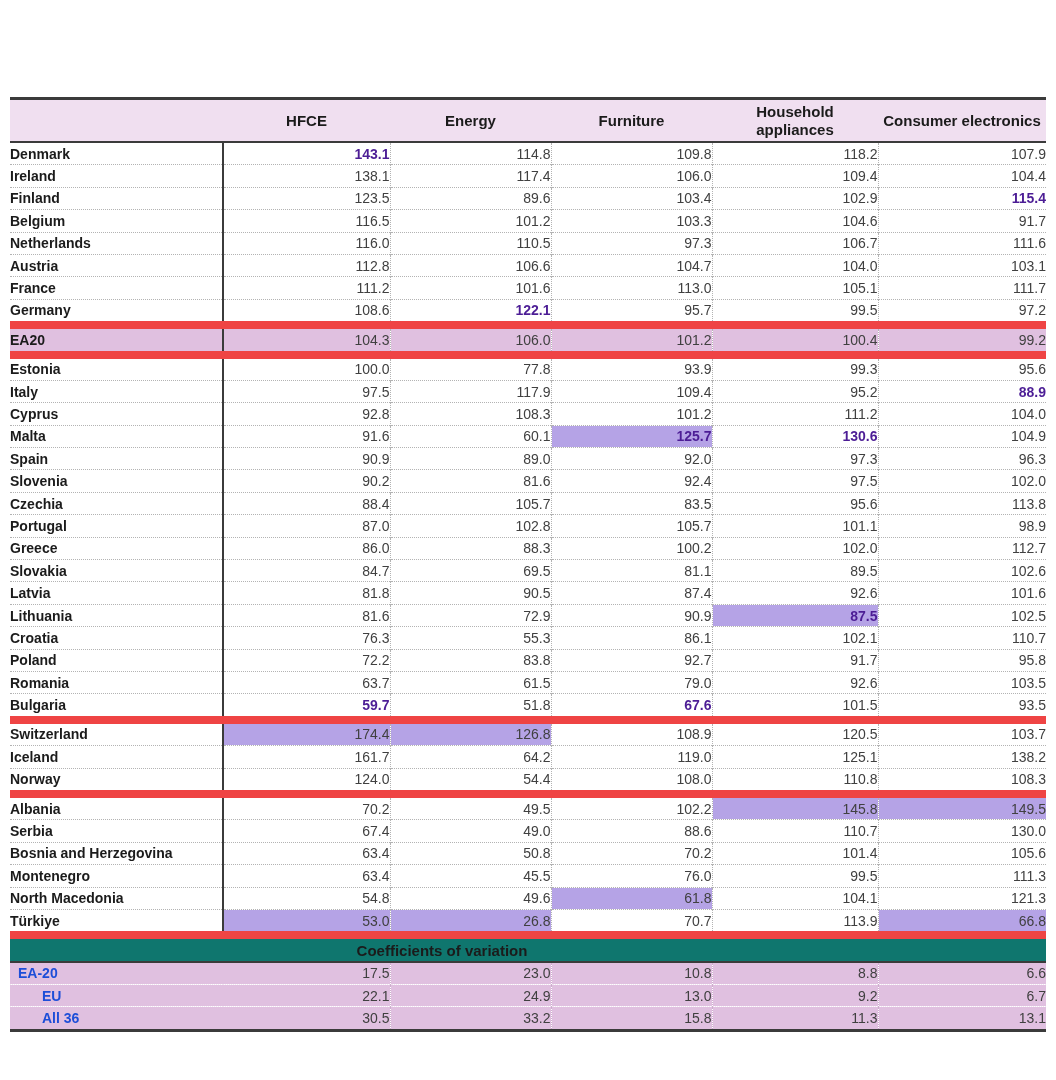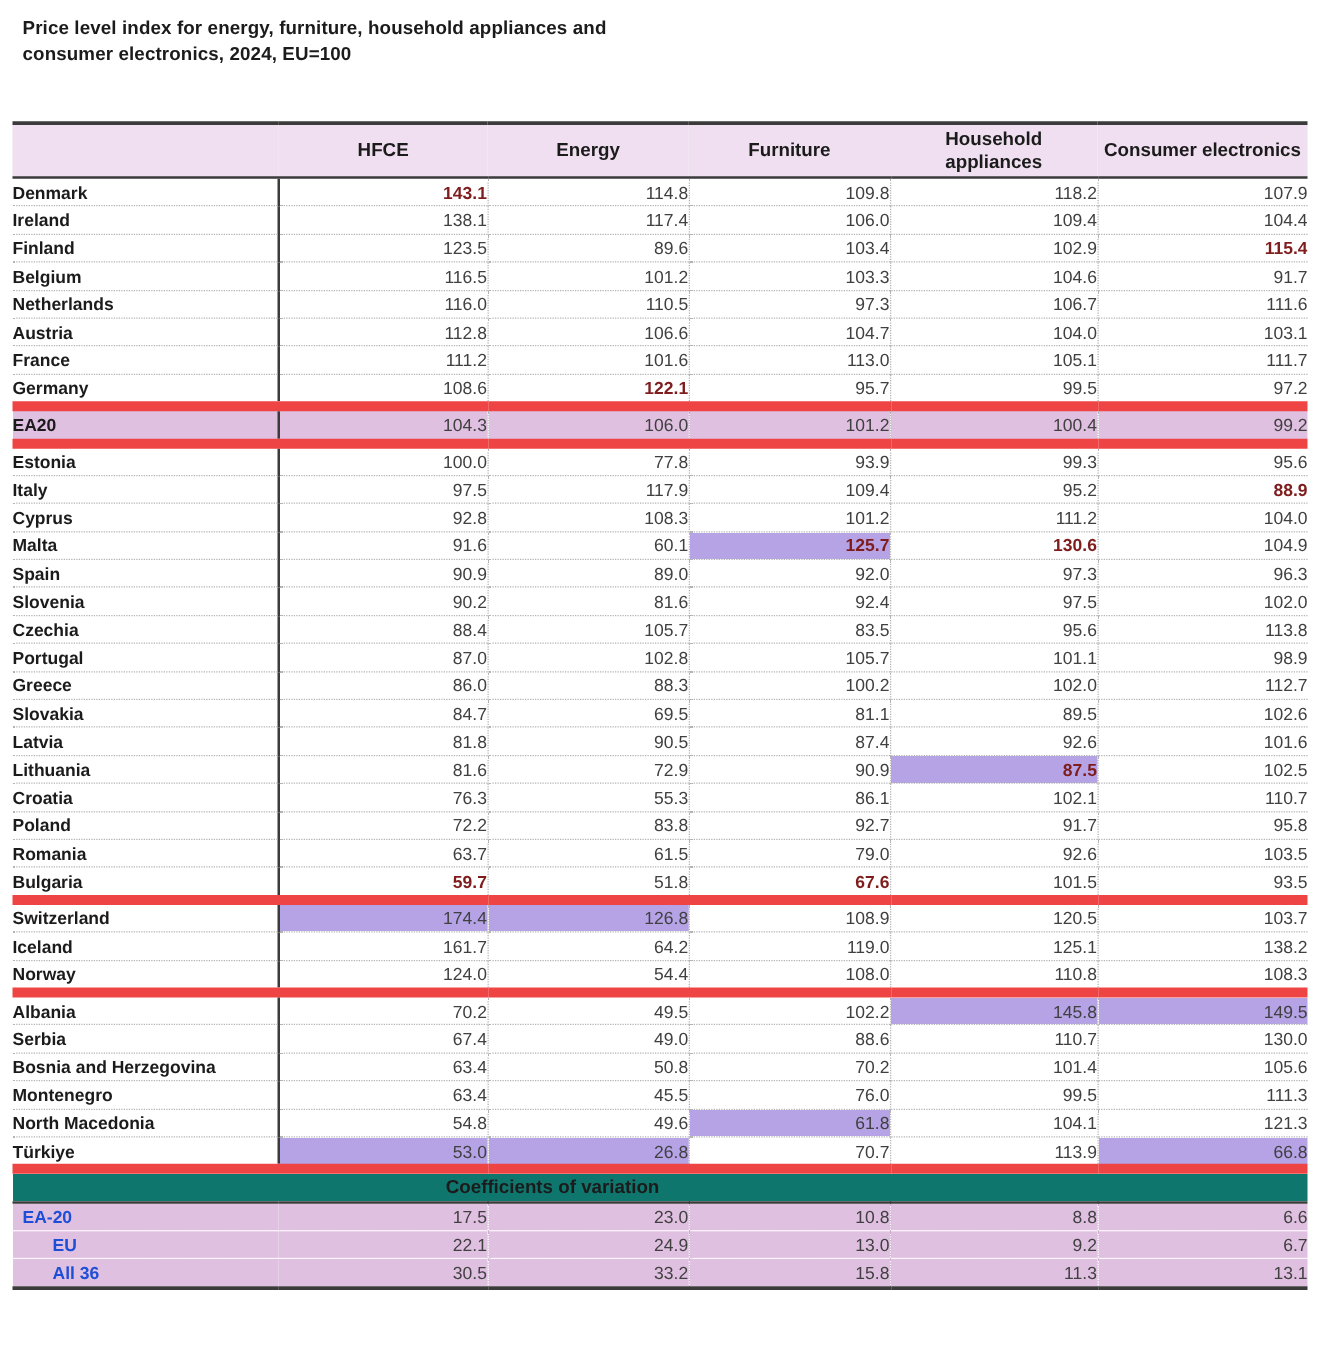--- a/index.html
+++ b/index.html
@@ -65,21 +65,21 @@
   }
   td.val {
     text-align: right;
     color: #404040;
     padding-right: 5px;
   }
   tbody tr.main + tr.main td { border-top: 1px dotted #b3b3b3; }
   td.val + td.val { border-left: 1px dotted #b3b3b3; }
   tr.agg td { background: #E0C0E0; }
   td.hl { background: #B5A3E6; }
-  td.b { font-weight: bold; color: #7f1d1d; }
+  td.b { font-weight: bold; color: #4c1d95; }
   tr.section-end td { border-bottom: 8px solid #ef4444; }
   
   tr.cov-head td {
     height: 20px;
     border-bottom: 2px solid #3b3b3b;
     position: relative;
     background: #0f766e;
   }
   tr.cov-head .cov-title {
     position: absolute;
@@ -100,24 +100,20 @@
     text-align: left;
     padding-left: 8px;
   }
   tr.cov.last td { border-bottom: 3px solid #3b3b3b; }
 </style>
 </head>
 <body>
 
 <div class="page">
 
-  <div class="title">
-    <div>Price level index for energy, furniture, household appliances and</div>
-    <div>consumer electronics, 2024, EU=100</div>
-  </div>
 
   <table class="plt">
     <colgroup>
       <col style="width:213px">
       <col style="width:167px">
       <col style="width:161px">
       <col style="width:161px">
       <col style="width:166px">
       <col style="width:168px">
     </colgroup>

